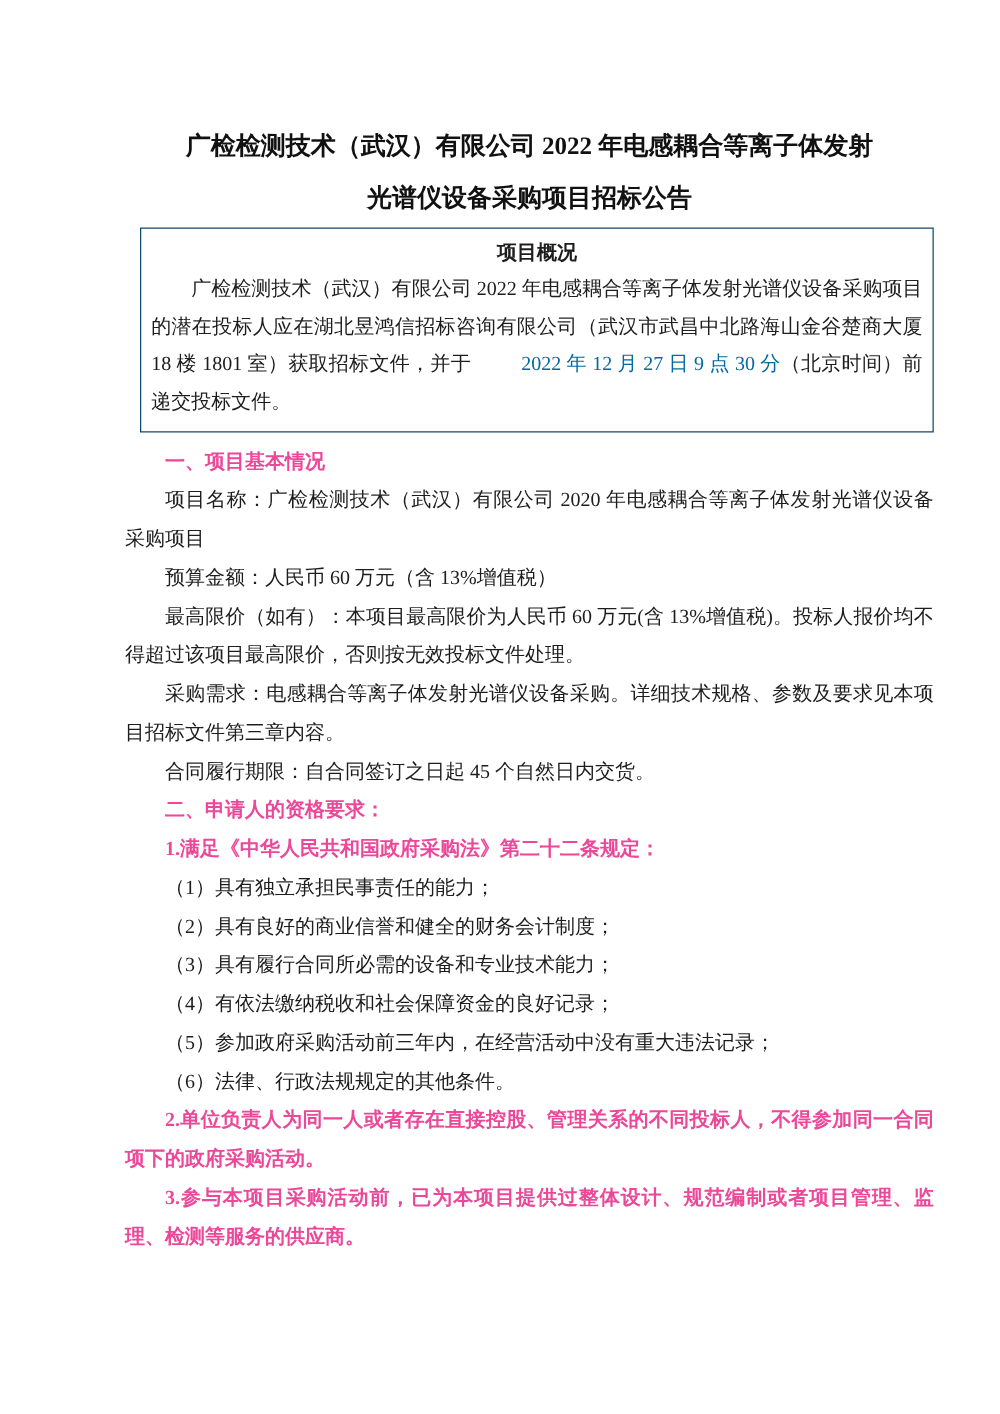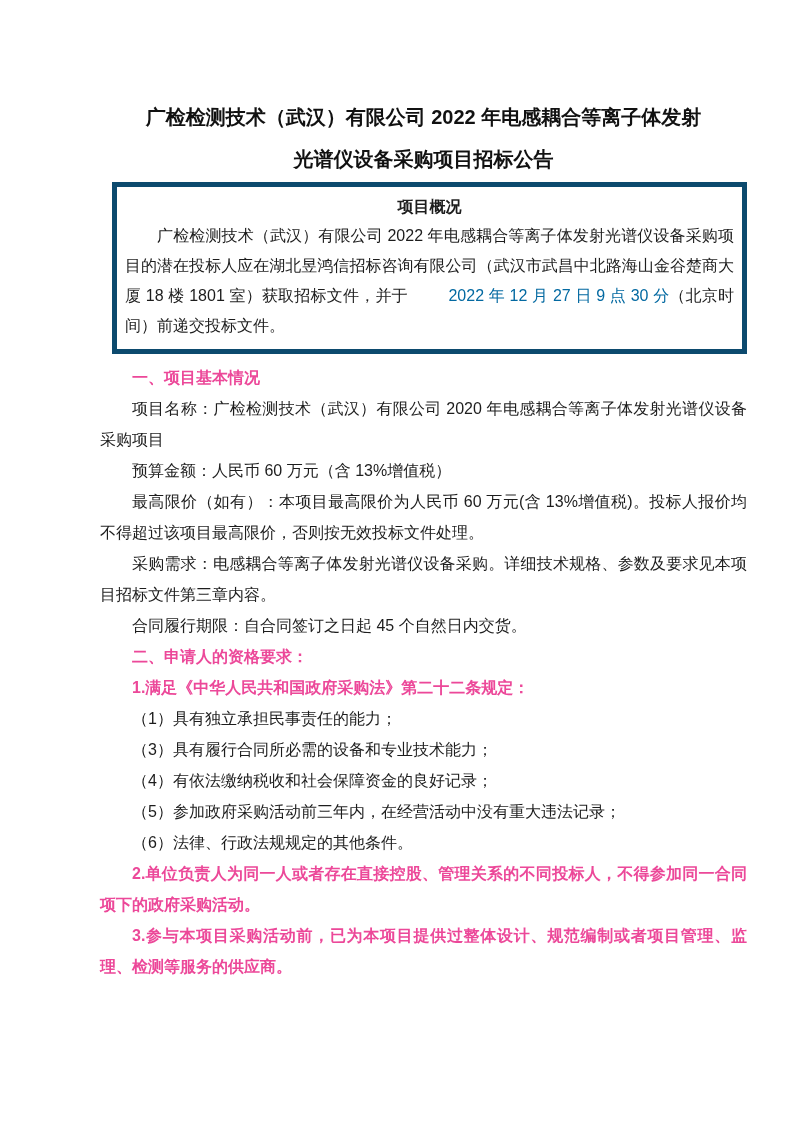--- a/index.html
+++ b/index.html
@@ -8,41 +8,41 @@
     background: #ffffff;
   }
   .page {
     position: relative;
     width: 800px;
     height: 1131px;
     margin: 0 auto;
     background: #ffffff;
     box-sizing: border-box;
     padding: 96px 53px 0 100px;
-    font-family: Liberation Sans, sans-serif;
+    font-family: Liberation Serif, serif;
     color: #1d1d1d;
     font-size: 16px;
     overflow: hidden;
   }
   .doc-title {
     margin: 0 0 2px 0;
     font-size: 20px;
     font-weight: bold;
     text-align: center;
     line-height: 42px;
     color: #111111;
   }
   .doc-title .title-line {
     display: block;
     white-space: nowrap;
   }
   .overview-box {
     box-sizing: border-box;
     margin-left: 12px;
-    border: 5px solid #0c4a6e;
+    border: 1px solid #0c4a6e;
     padding: 6px 8px 8px 8px;
   }
   .overview-box .box-heading {
     text-align: center;
     font-weight: bold;
     line-height: 28px;
   }
   .overview-box .box-para {
     margin: 0;
     line-height: 30px;
@@ -87,20 +87,21 @@
     <p class="bold">一、项目基本情况</p>
     <p>项目名称：广检检测技术（武汉）有限公司 2020 年电感耦合等离子体发射光谱仪设备采购项目</p>
     <p>预算金额：人民币 60 万元（含 13%增值税）</p>
     <p>最高限价（如有）：本项目最高限价为人民币 60 万元(含 13%增值税)。投标人报价均不得超过该项目最高限价，否则按无效投标文件处理。</p>
     <p>采购需求：电感耦合等离子体发射光谱仪设备采购。详细技术规格、参数及要求见本项目招标文件第三章内容。</p>
     <p>合同履行期限：自合同签订之日起 45 个自然日内交货。</p>
 
     <p class="bold">二、申请人的资格要求：</p>
     <p class="bold">1.满足《中华人民共和国政府采购法》第二十二条规定：</p>
     <p>（1）具有独立承担民事责任的能力；</p>
+    <p>（2）具有良好的商业信誉和健全的财务会计制度；</p>
     <p>（3）具有履行合同所必需的设备和专业技术能力；</p>
     <p>（4）有依法缴纳税收和社会保障资金的良好记录；</p>
     <p>（5）参加政府采购活动前三年内，在经营活动中没有重大违法记录；</p>
     <p>（6）法律、行政法规规定的其他条件。</p>
     <p class="bold">2.单位负责人为同一人或者存在直接控股、管理关系的不同投标人，不得参加同一合同项下的政府采购活动。</p>
     <p class="bold">3.参与本项目采购活动前，已为本项目提供过整体设计、规范编制或者项目管理、监理、检测等服务的供应商。</p>
 
   </div>
 
 </div>

